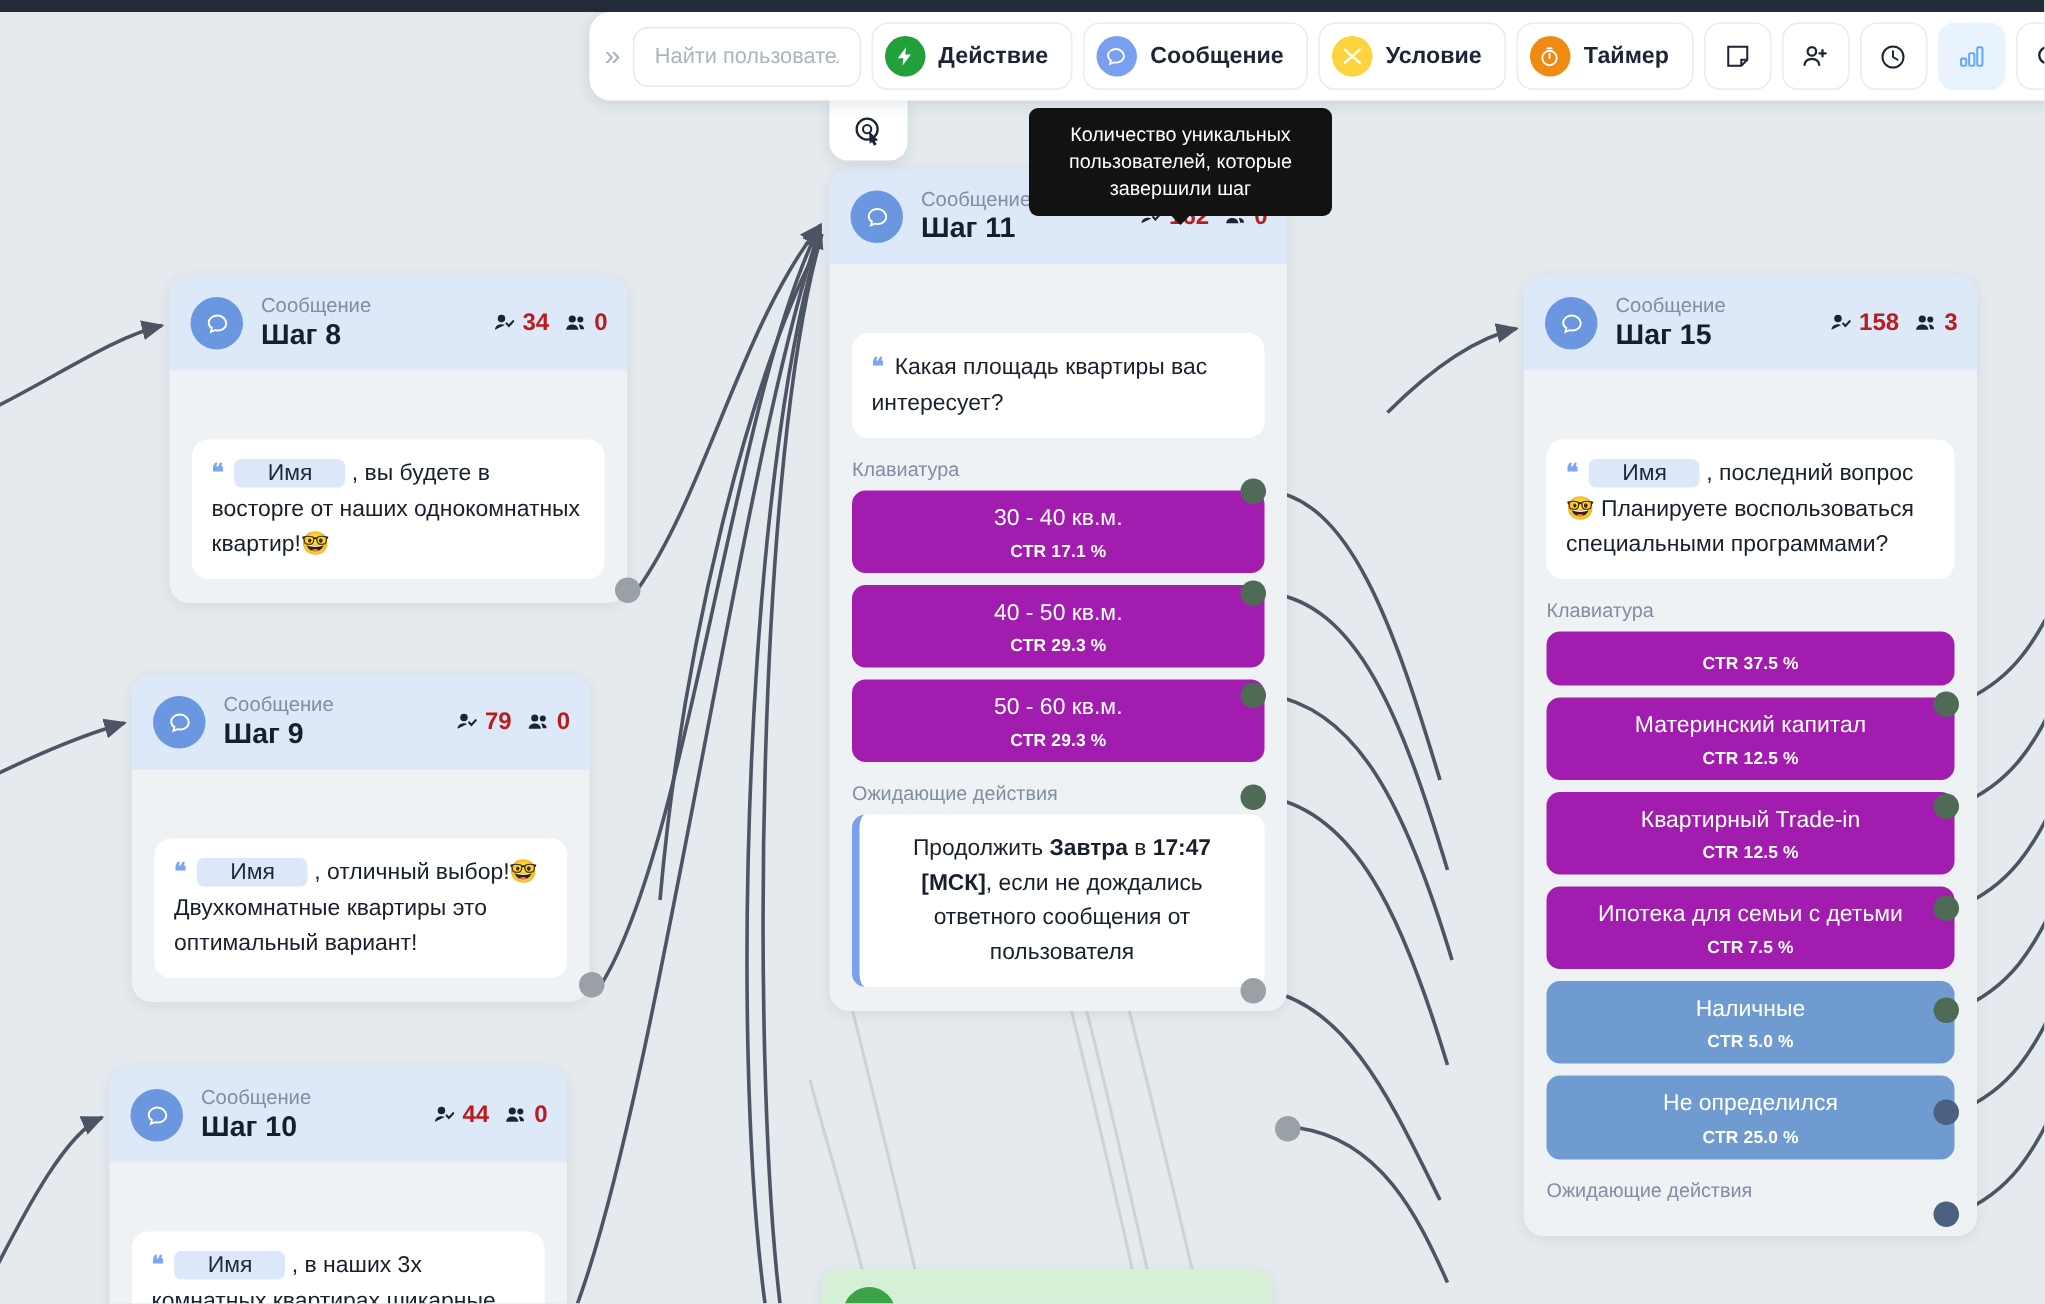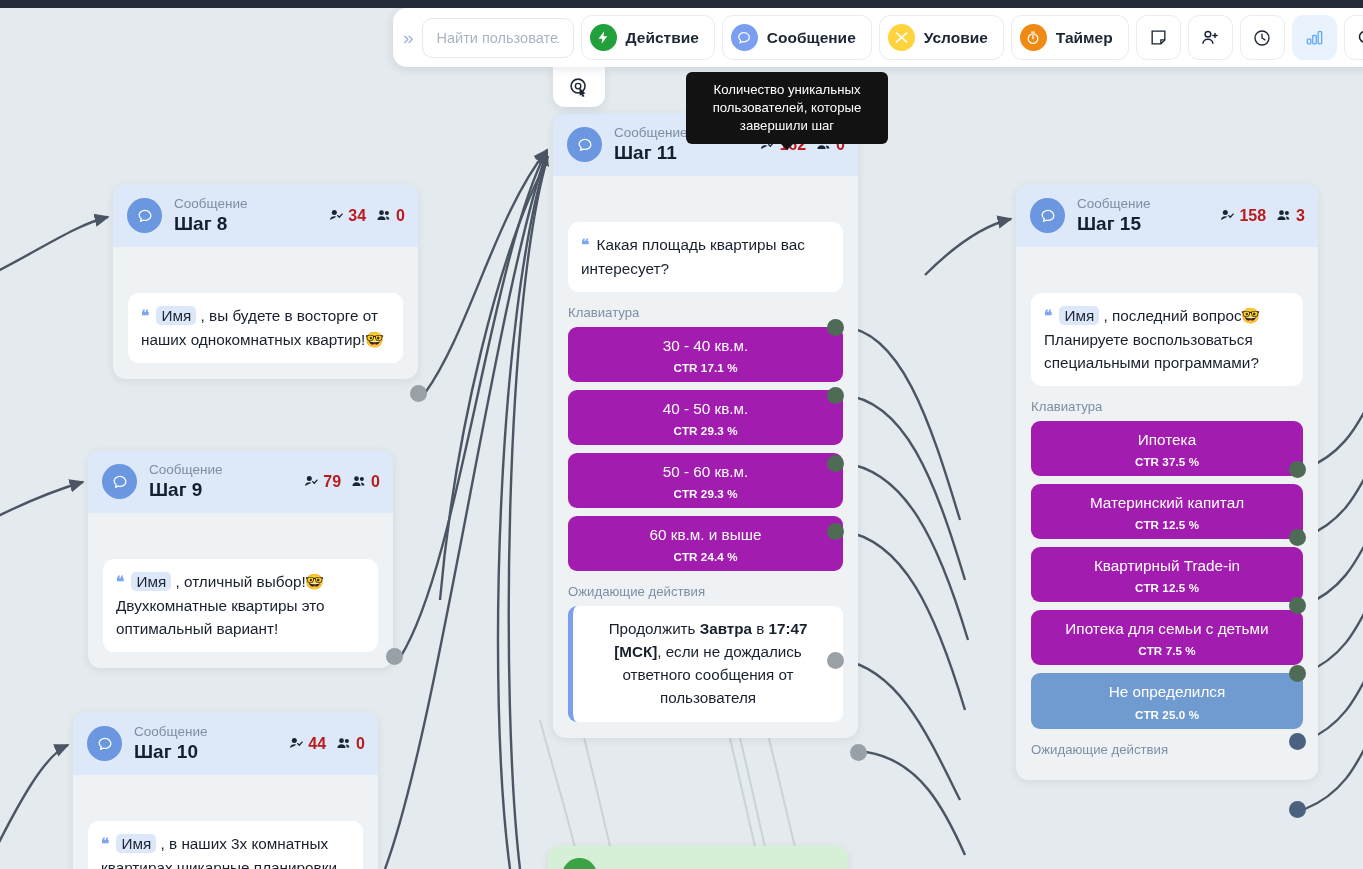--- a/index.html
+++ b/index.html
@@ -117,21 +117,21 @@
   .node-stats { display: flex; align-items: center; gap: 9px; font-size: 16px; font-weight: bold; color: #b91c1c; }
   .stat { display: flex; align-items: center; gap: 3px; }
   .node-body { padding: 14px 15px 16px; }
 
   .bubble {
     background: #fff; border-radius: 11px; padding: 11px 13px 12px;
     font-size: 15.3px; line-height: 1.52; color: #17202c; margin-top: 32px;
   }
   .quote { color: #7ba6f2; font-weight: bold; margin-right: 4px; letter-spacing:-1px;}
   .varchip {
-    background: #dde7fa; border-radius: 5px; padding: 1px 5px; color: #1c2836;
+    background: #dde7fa; border-radius: 5px; padding: 1px 22px; color: #1c2836;
   }
   .sect-label { font-size: 13.2px; color: #7e8ea3; margin: 13px 0 7px; }
   .kb {
     border-radius: 9px; padding: 9px 8px 8px; margin-bottom: 8px;
     color: #fff; text-align: center; cursor: pointer;
   }
   .kb.green { background: #a21caf; }
   .kb.blue  { background: #6f9bd1; }
   .kb-t { font-size: 15.3px; line-height: 1.25; }
   .kb-s { font-size: 11.6px; margin-top: 6px; font-weight: bold; letter-spacing: .1px; }
@@ -473,24 +473,20 @@
         <div class="kb-s">CTR 17.1 %</div>
       </div>
       <div class="kb green">
         <div class="kb-t">40 - 50 кв.м.</div>
         <div class="kb-s">CTR 29.3 %</div>
       </div>
       <div class="kb green">
         <div class="kb-t">50 - 60 кв.м.</div>
         <div class="kb-s">CTR 29.3 %</div>
       </div>
-      <div class="kb green">
-        <div class="kb-t">60 кв.м. и выше</div>
-        <div class="kb-s">CTR 24.4 %</div>
-      </div>
 
       <div class="sect-label">Ожидающие действия</div>
       <div class="pending">
         <span>Продолжить </span><b>Завтра</b><span> в </span><b>17:47 [МСК]</b><span>, если не дождались ответного сообщения от пользователя</span>
       </div>
     </div>
   </div>
   <div class="port dark" style="left:827px; top:319px;"></div>
   <div class="port dark" style="left:827px; top:387px;"></div>
   <div class="port dark" style="left:827px; top:455px;"></div>
@@ -532,34 +528,37 @@
     <div class="node-body">
       <div class="bubble">
         <span class="quote">❝</span>
         <span class="varchip">Имя</span>
         <span>, последний вопрос</span><span>🤓</span><span> Планируете воспользоваться специальными программами?</span>
       </div>
 
       <div class="sect-label">Клавиатура</div>
 
       <div class="kb green">
-        <div class="kb-t">Ипотека</div>
         <div class="kb-s">CTR 37.5 %</div>
       </div>
       <div class="kb green">
         <div class="kb-t">Материнский капитал</div>
         <div class="kb-s">CTR 12.5 %</div>
       </div>
       <div class="kb green">
         <div class="kb-t">Квартирный Trade-in</div>
         <div class="kb-s">CTR 12.5 %</div>
       </div>
       <div class="kb green">
         <div class="kb-t">Ипотека для семьи с детьми</div>
         <div class="kb-s">CTR 7.5 %</div>
+      </div>
+      <div class="kb blue">
+        <div class="kb-t">Наличные</div>
+        <div class="kb-s">CTR 5.0 %</div>
       </div>
       <div class="kb blue">
         <div class="kb-t">Не определился</div>
         <div class="kb-s">CTR 25.0 %</div>
       </div>
 
       <div class="sect-label">Ожидающие действия</div>
     </div>
   </div>
   <div class="port dark" style="left:1289px; top:461px;"></div>

